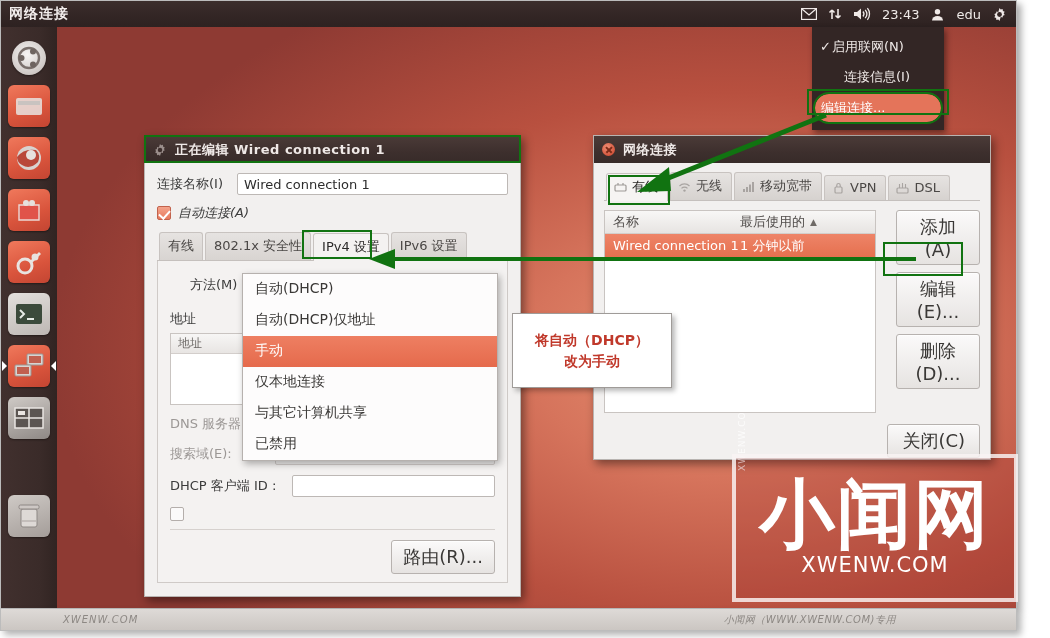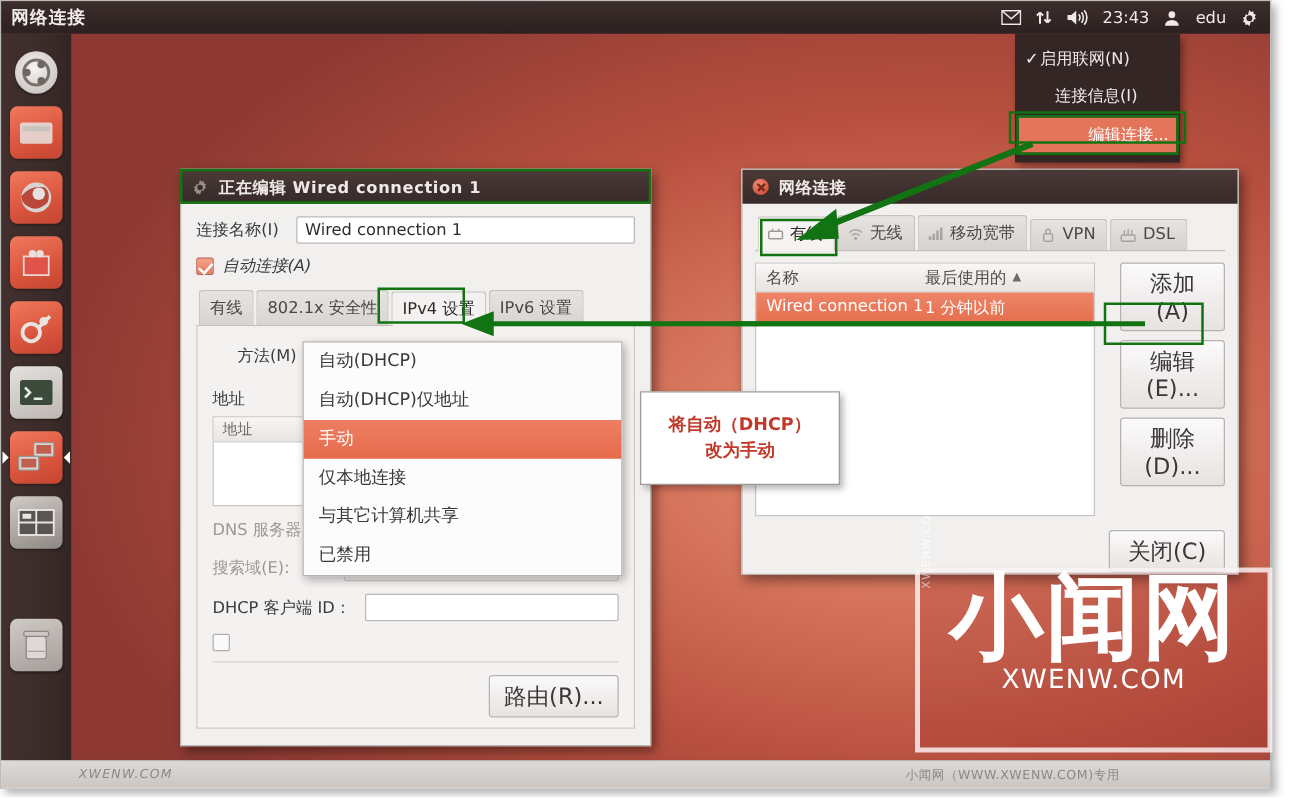--- a/index.html
+++ b/index.html
@@ -67,21 +67,21 @@
   #netmenu{
     position:absolute;left:811px;top:26px;width:132px;
     background:#332625;color:#efe9e7;
     box-shadow:2px 3px 6px rgba(0,0,0,.45);
     font-size:13px;padding:5px 0 6px 0;z-index:40;
   }
   #netmenu .mi{padding:6px 10px 6px 8px;white-space:nowrap;}
   #netmenu .mi.center{text-align:center;}
   #netmenu .mi.hl{
     background:#e4745a;color:#fff;margin:2px 3px;padding:5px 6px;
-    outline:2px solid #117311;text-align:right;
+    outline:2px solid #117311;text-align:left;border-radius:14px;
   }
   .chk{display:inline-block;width:12px;color:#efe9e7;}
 
   
   .win{position:absolute;background:#f2f0ef;box-shadow:3px 4px 9px rgba(0,0,0,.45);border:1px solid #b9b4b1;box-sizing:border-box;}
   .titlebar{
     height:27px;background:linear-gradient(180deg,#4b3b38 0%,#3d2f2d 60%,#372b29 100%);
     color:#efe9e7;display:flex;align-items:center;font-size:13px;font-weight:bold;
     padding:0 8px;box-sizing:border-box;
   }
@@ -193,37 +193,37 @@
     position:absolute;left:511px;top:312px;width:158px;height:73px;
     background:#ffffff;border:1px solid #9f9b98;box-shadow:3px 3px 5px rgba(0,0,0,.28);
     color:#c0392b;font-size:14px;font-weight:bold;line-height:1.45;
     display:flex;flex-direction:column;align-items:center;justify-content:center;
     z-index:72;text-align:center;
   }
   
   #watermark{
     position:absolute;left:731px;top:453px;width:286px;height:148px;
     border:4px solid rgba(255,255,255,.78);box-sizing:border-box;z-index:80;
-    display:flex;flex-direction:column;align-items:center;justify-content:flex-start;
+    display:flex;flex-direction:column;align-items:center;justify-content:center;
     background:rgba(150,40,40,.20);
   }
   #watermark .big{font-size:75px;font-weight:bold;color:#ffffff;line-height:.95;letter-spacing:2px;}
   #watermark .small{font-size:21px;color:#ffffff;letter-spacing:1px;margin-top:2px;}
   #sidewm{
     position:absolute;left:736px;top:470px;color:rgba(255,255,255,.75);
     font-size:9px;transform:rotate(-90deg);transform-origin:left top;z-index:79;letter-spacing:1px;
   }
   #botbar{
     position:absolute;left:0;top:609px;width:1017px;height:22px;
     background:linear-gradient(180deg,#dedad7,#cbc6c2);border:1px solid #bcbcbc;border-top:none;
     box-sizing:border-box;display:flex;align-items:center;
     font-size:10px;color:#8d8884;box-shadow:4px 4px 7px rgba(0,0,0,.3);
   }
   #botbar .l{margin-left:62px;font-style:italic;letter-spacing:1px;}
-  #botbar .r{margin-left:auto;margin-right:120px;letter-spacing:.5px;}
+  #botbar .r{margin-left:auto;margin-right:120px;font-style:italic;letter-spacing:.5px;}
 </style>
 </head>
 <body>
 
 <div id="screen">
 
   <div id="desktop">
 
     <div id="panel">
       <span class="ptitle">网络连接</span>

